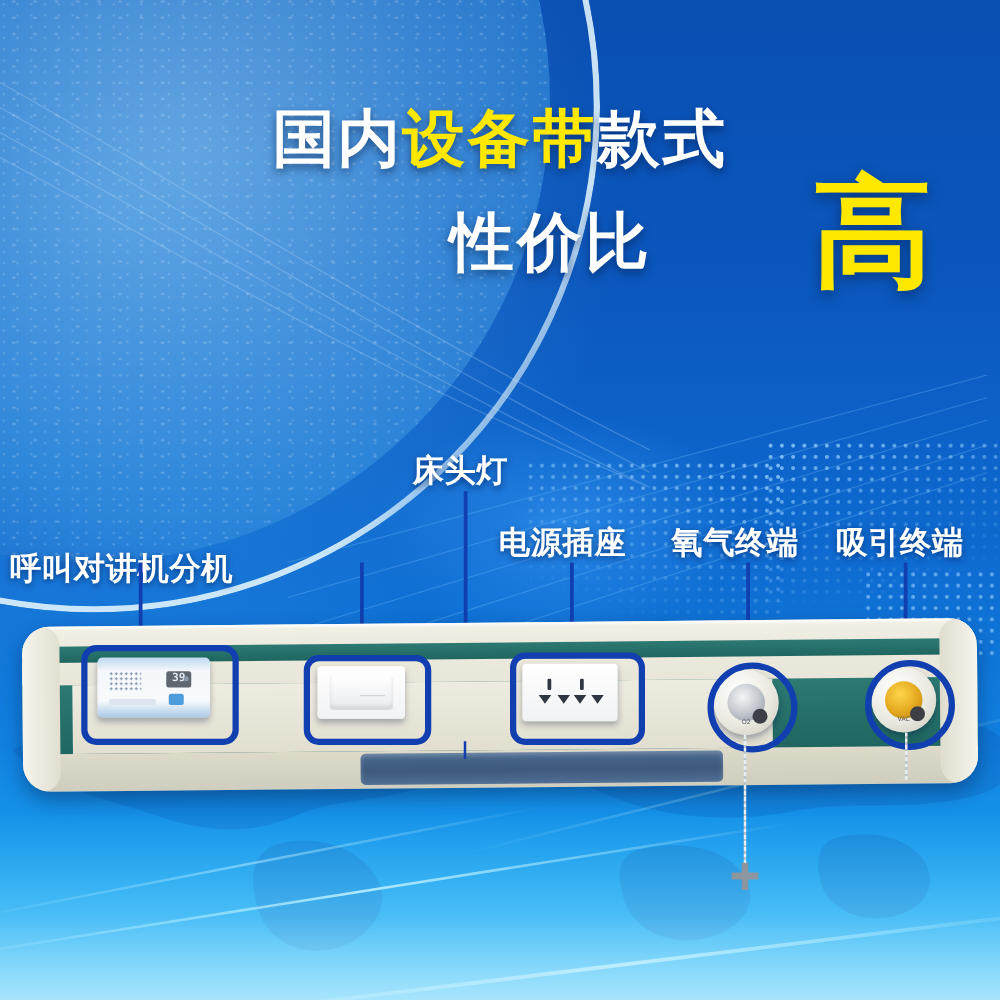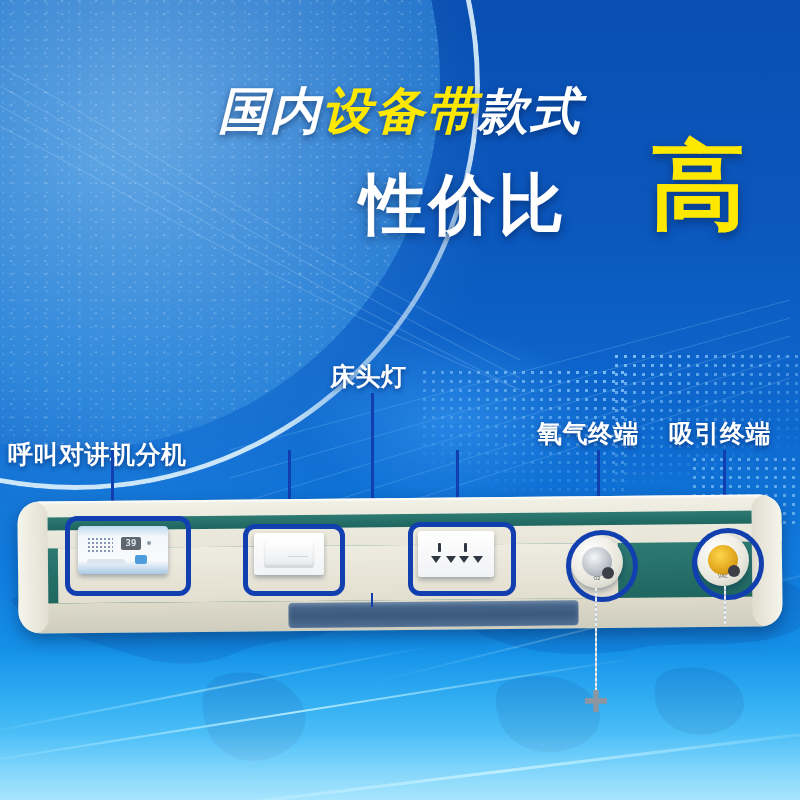--- a/index.html
+++ b/index.html
@@ -62,25 +62,25 @@
   .dotsB{left:612px;top:352px;width:188px;height:130px;
     -webkit-mask-image:linear-gradient(160deg,#000,rgba(0,0,0,0) 85%);
             mask-image:linear-gradient(160deg,#000,rgba(0,0,0,0) 85%);}
   .dotsC{left:690px;top:455px;width:110px;height:70px;opacity:.7;}
   .soft-blue-glow{position:absolute;left:300px;top:330px;width:300px;height:180px;
     background:radial-gradient(ellipse at center, rgba(70,170,255,.45) 0%, rgba(70,170,255,0) 70%);}
 
   
   .headline{position:absolute;left:0;top:86px;width:800px;text-align:center;}
   .hl-row1{font-size:50px;font-weight:bold;letter-spacing:2px;line-height:1;
-    text-shadow:0 3px 7px rgba(0,25,70,.55);font-style:italic;}
+    text-shadow:0 3px 7px rgba(0,25,70,.55);}
   .hl-white{color:#ffffff;}
   .hl-yellow{color:#ffe800;}
   .hl-row2{position:absolute;left:0;top:74px;width:800px;}
-  .hl-big{position:absolute;left:360px;top:0;font-size:66px;font-weight:bold;color:#ffffff;
+  .hl-big{position:absolute;left:360px;top:0;font-size:51px;font-weight:bold;color:#ffffff;
     letter-spacing:3px;text-shadow:0 3px 8px rgba(0,25,70,.55);}
   .hl-gao{position:absolute;left:650px;top:-22px;font-size:96px;font-weight:bold;color:#ffe800;
     line-height:1;text-shadow:0 4px 10px rgba(0,25,70,.5);}
 
   
   .callout{position:absolute;color:#ffffff;font-weight:bold;font-size:25px;
     letter-spacing:.5px;white-space:nowrap;
     text-shadow:0 2px 5px rgba(0,30,90,.65);}
 
   .leader{position:absolute;width:3px;background:#123fb0;}
@@ -105,21 +105,21 @@
   .endcap-r{left:734px;background:linear-gradient(270deg,#f6f5ec,#e0ddcf);}
 
   
   .dev{position:absolute;}
   .intercom{left:78px;top:526px;width:90px;height:48px;border-radius:4px;
     background:linear-gradient(180deg,#bcd9f0,#f4f7fb 22%,#f8fafc 72%,#a9c9e6);
     box-shadow:0 3px 5px rgba(0,20,60,.3);}
   .ic-grille{position:absolute;left:9px;top:11px;width:26px;height:16px;
     background-image:radial-gradient(circle, rgba(120,140,165,.9) .9px, rgba(0,0,0,0) 1.1px);
     background-size:4px 4px;}
-  .ic-disp{position:absolute;left:43px;top:11px;width:20px;height:13px;border-radius:2px;
+  .ic-disp{position:absolute;left:55px;top:11px;width:20px;height:13px;border-radius:2px;
     background:#5e6670;color:#dfe6ee;font-size:9px;font-weight:bold;text-align:center;line-height:13px;
     font-family:"DejaVu Sans Mono","Liberation Mono",monospace;}
   .ic-led{position:absolute;left:69px;top:15px;width:4px;height:4px;border-radius:50%;background:#8c99a8;}
   .ic-btn{position:absolute;left:57px;top:29px;width:12px;height:9px;border-radius:2px;background:#4d9ddd;}
   .ic-slot{position:absolute;left:9px;top:33px;width:38px;height:5px;border-radius:3px;background:#dde6ef;}
 
   .switch{left:254px;top:533px;width:70px;height:42px;border-radius:3px;
     background:linear-gradient(180deg,#ffffff,#f2f3f5);box-shadow:0 3px 5px rgba(0,20,60,.3);}
   .sw-rock{position:absolute;left:10px;top:8px;width:50px;height:26px;border-radius:3px;
     background:linear-gradient(180deg,#ffffff,#e9ebee);box-shadow:inset 0 -2px 3px rgba(0,0,0,.10),0 1px 1px rgba(0,0,0,.12);}
@@ -214,20 +214,21 @@
       <span class="hl-white">国内</span><span class="hl-yellow">设备带</span><span class="hl-white">款式</span>
     </div>
     <div class="hl-row2">
       <span class="hl-big">性价比</span>
       <span class="hl-gao">高</span>
     </div>
   </div>
 
   <div class="callout" style="left:8px;top:438px;">呼叫对讲机分机</div>
   <div class="callout" style="left:330px;top:360px;">床头灯</div>
+  <div class="callout" style="left:399px;top:417px;">电源插座</div>
   <div class="callout" style="left:537px;top:417px;">氧气终端</div>
   <div class="callout" style="left:669px;top:417px;">吸引终端</div>
 
   <div class="leader" style="left:111px;top:450px;height:82px;"></div>
   <div class="leader" style="left:288px;top:450px;height:90px;"></div>
   <div class="leader" style="left:371px;top:393px;height:205px;"></div>
   <div class="leader" style="left:456px;top:450px;height:88px;"></div>
   <div class="leader" style="left:597px;top:450px;height:92px;"></div>
   <div class="leader" style="left:723px;top:450px;height:92px;"></div>
 

